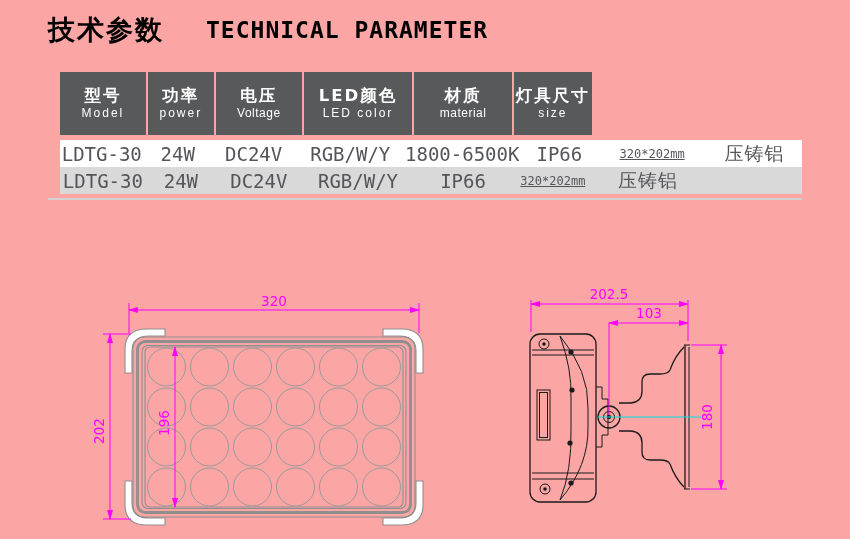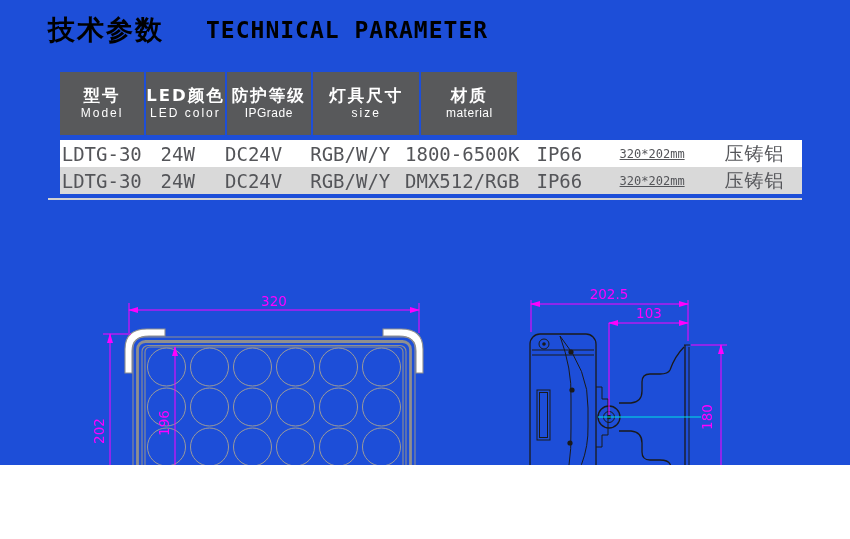--- a/index.html
+++ b/index.html
@@ -1,16 +1,16 @@
 <!DOCTYPE html>
 <html><head>
 <meta charset="utf-8">
 <style>
   html,body{margin:0;padding:0;background:#fff;}
-  #page{position:relative;width:850px;height:465px;background:#1d4ed8;overflow:hidden;
+  #page{position:relative;width:850px;height:539px;background:#fca5a5;overflow:hidden;
         font-family:"DejaVu Sans",sans-serif;}
 
   
   #title-block{position:absolute;left:48px;top:12px;white-space:nowrap;}
   #title-zh{display:inline-block;font-size:27px;font-weight:bold;color:#000;
             letter-spacing:2px;font-family:"DejaVu Sans",sans-serif;}
   #title-en{display:inline-block;margin-left:42px;font-size:23px;font-weight:bold;color:#000;
             letter-spacing:1px;font-family:"DejaVu Sans Mono",monospace;vertical-align:1px;}
 
   
@@ -55,54 +55,57 @@
     <span id="title-zh">技术参数</span><span id="title-en">TECHNICAL PARAMETER</span>
   </div>
 
   <div id="param-table">
     <div class="pgrid">
       <div class="hcell">
         <span class="hzh">型号</span>
         <span class="hen">Model</span>
       </div>
       <div class="hcell">
+        <span class="hzh">功率</span>
+        <span class="hen">power</span>
+      </div>
+      <div class="hcell">
+        <span class="hzh">电压</span>
+        <span class="hen tight">Voltage</span>
+      </div>
+      <div class="hcell">
         <span class="hzh">LED颜色</span>
         <span class="hen">LED color</span>
       </div>
       <div class="hcell">
-        <span class="hzh">防护等级</span>
-        <span class="hen tight">IPGrade</span>
+        <span class="hzh">材质</span>
+        <span class="hen tight">material</span>
       </div>
       <div class="hcell">
         <span class="hzh">灯具尺寸</span>
         <span class="hen">size</span>
-      </div>
-      <div class="hcell">
-        <span class="hzh">材质</span>
-        <span class="hen tight">material</span>
       </div>
     </div>
 
     <div id="row-0" class="pgrid trow">
       <div class="tcell">LDTG-30</div>
       <div class="tcell">24W</div>
       <div class="tcell">DC24V</div>
       <div class="tcell">RGB/W/Y</div>
       <div class="tcell">1800-6500K</div>
       <div class="tcell">IP66</div>
       <div class="tcell small">320*202mm</div>
       <div class="tcell zh">压铸铝</div>
     </div>
 
     <div id="row-1" class="pgrid trow">
       <div class="tcell">LDTG-30</div>
       <div class="tcell">24W</div>
       <div class="tcell">DC24V</div>
       <div class="tcell">RGB/W/Y</div>
-      <div class="tcell">DMX512/RGB</div>
       <div class="tcell">IP66</div>
       <div class="tcell small">320*202mm</div>
       <div class="tcell zh">压铸铝</div>
     </div>
 
     <div id="table-bottom-rule"></div>
   </div>
 
   <svg id="front-view" width="345" height="252" viewBox="0 0 345 252" xmlns="http://www.w3.org/2000/svg">
     <defs>

